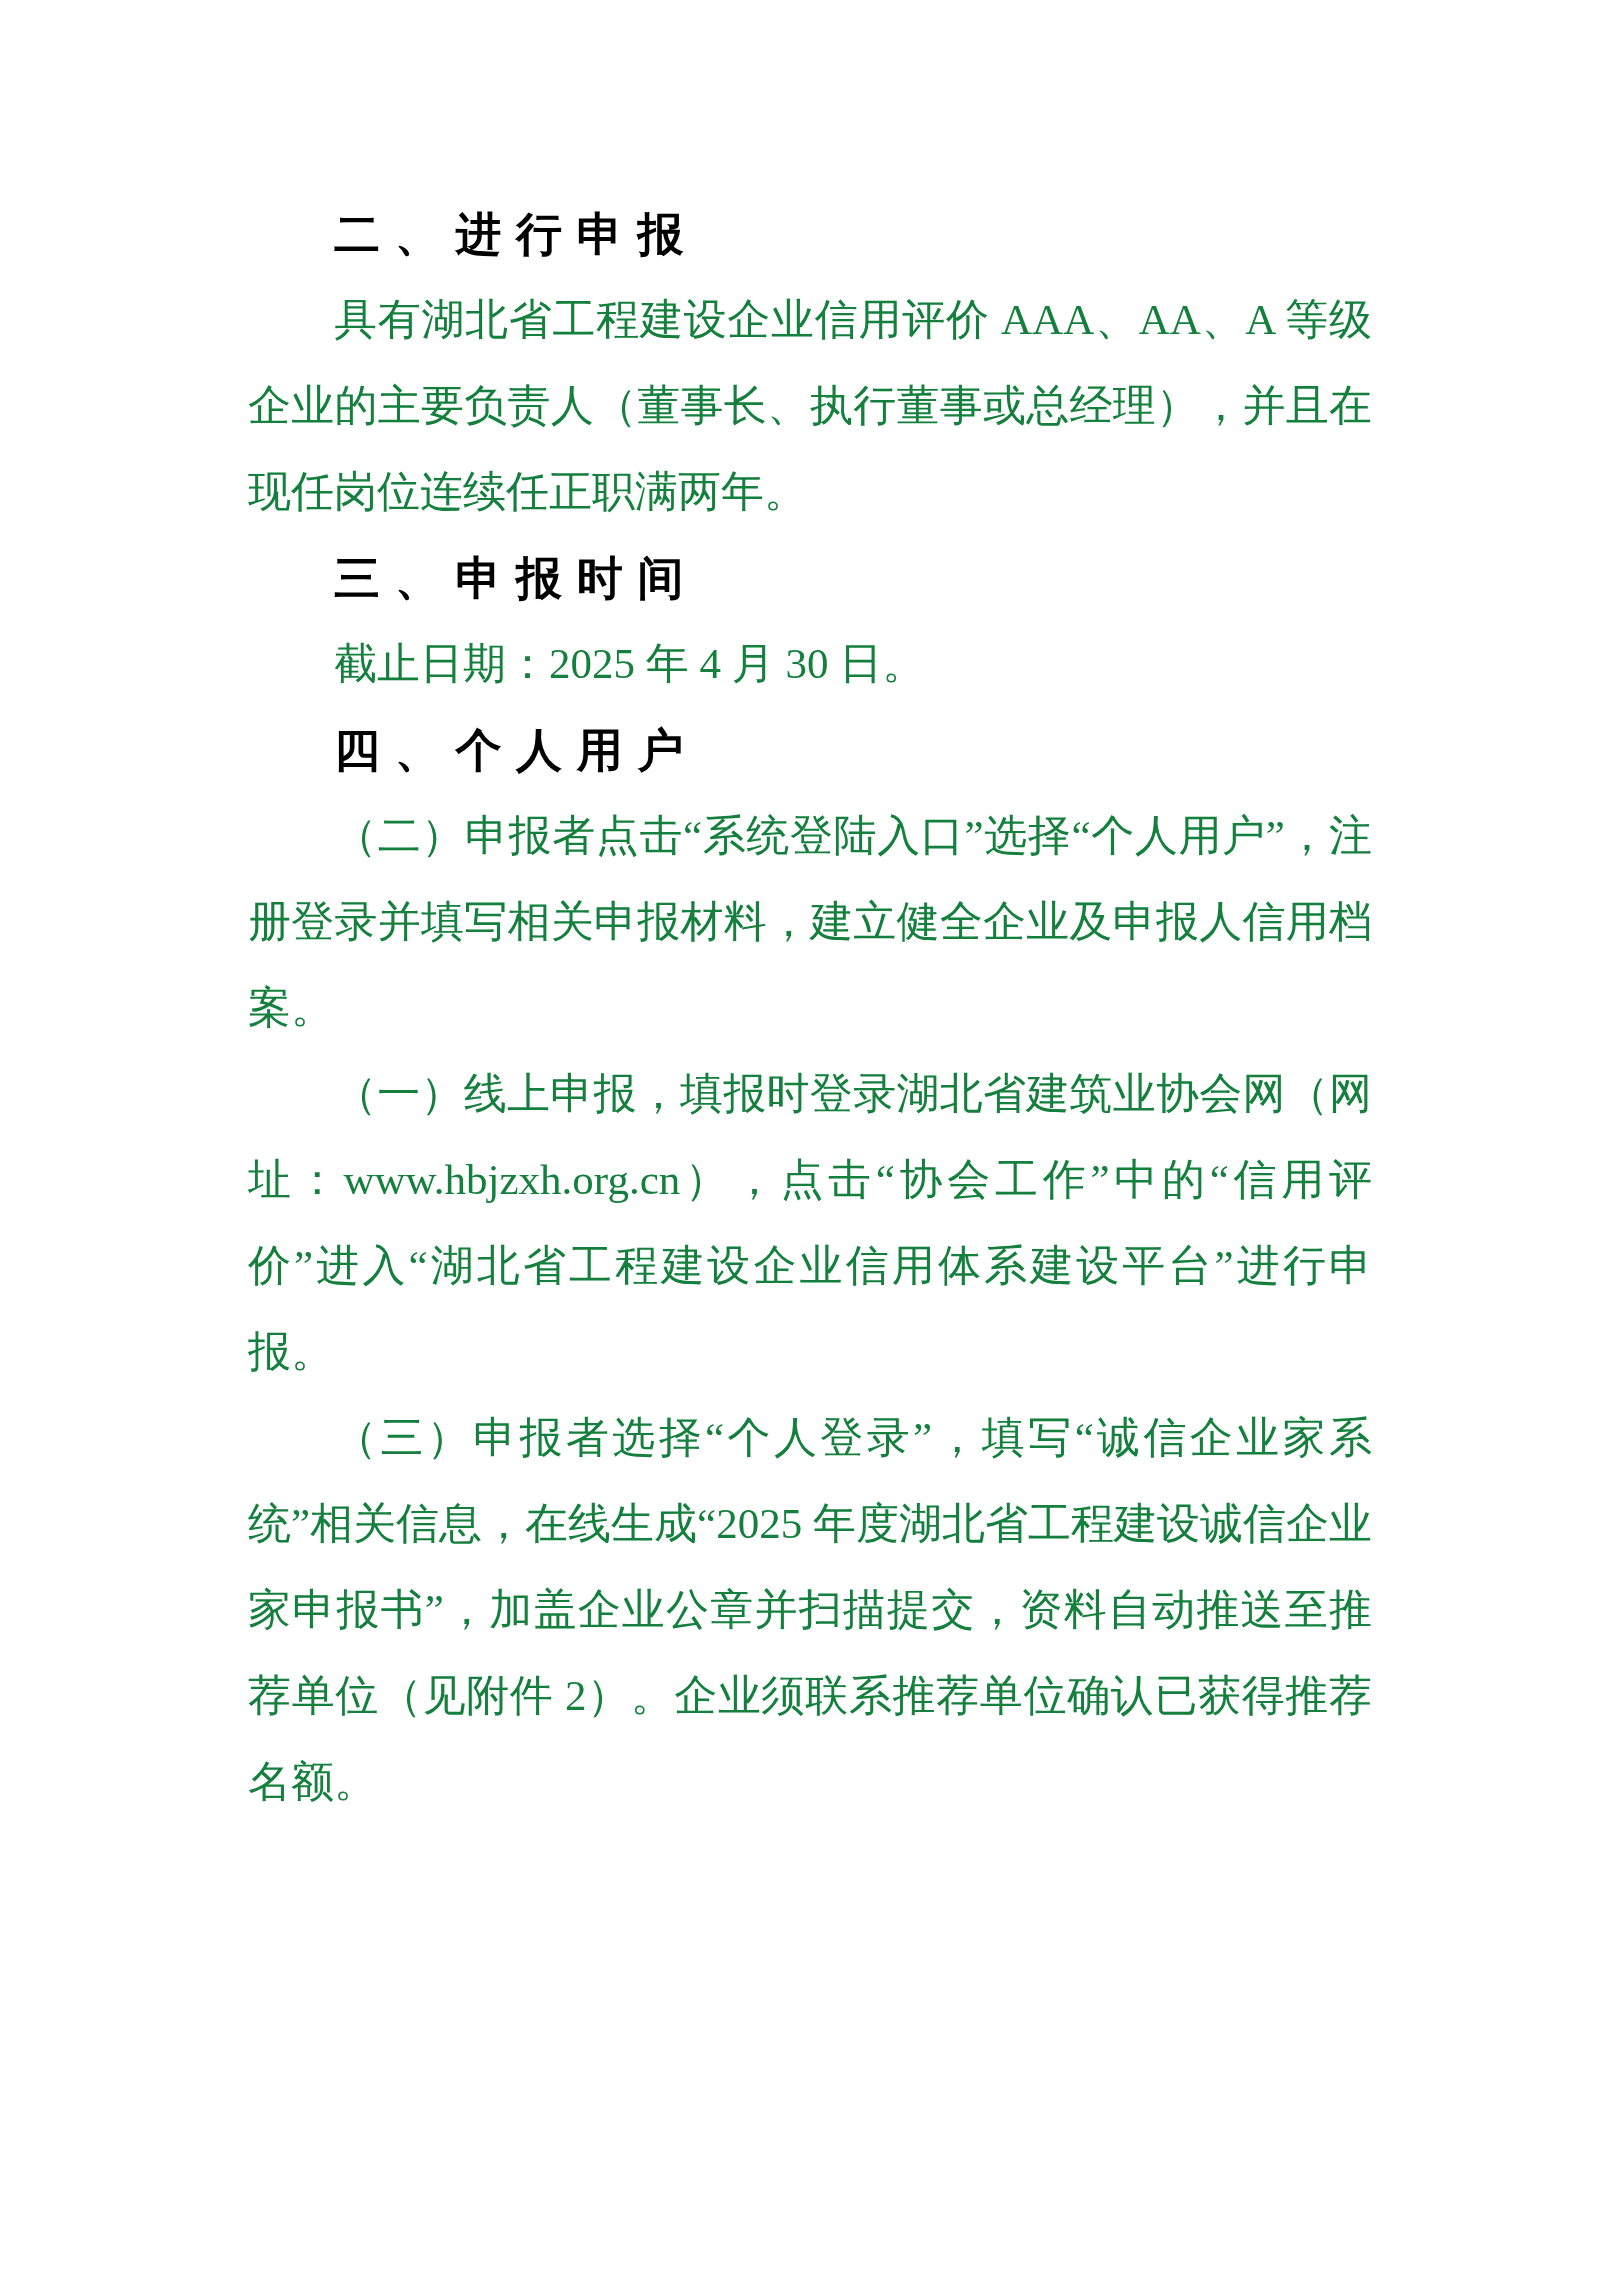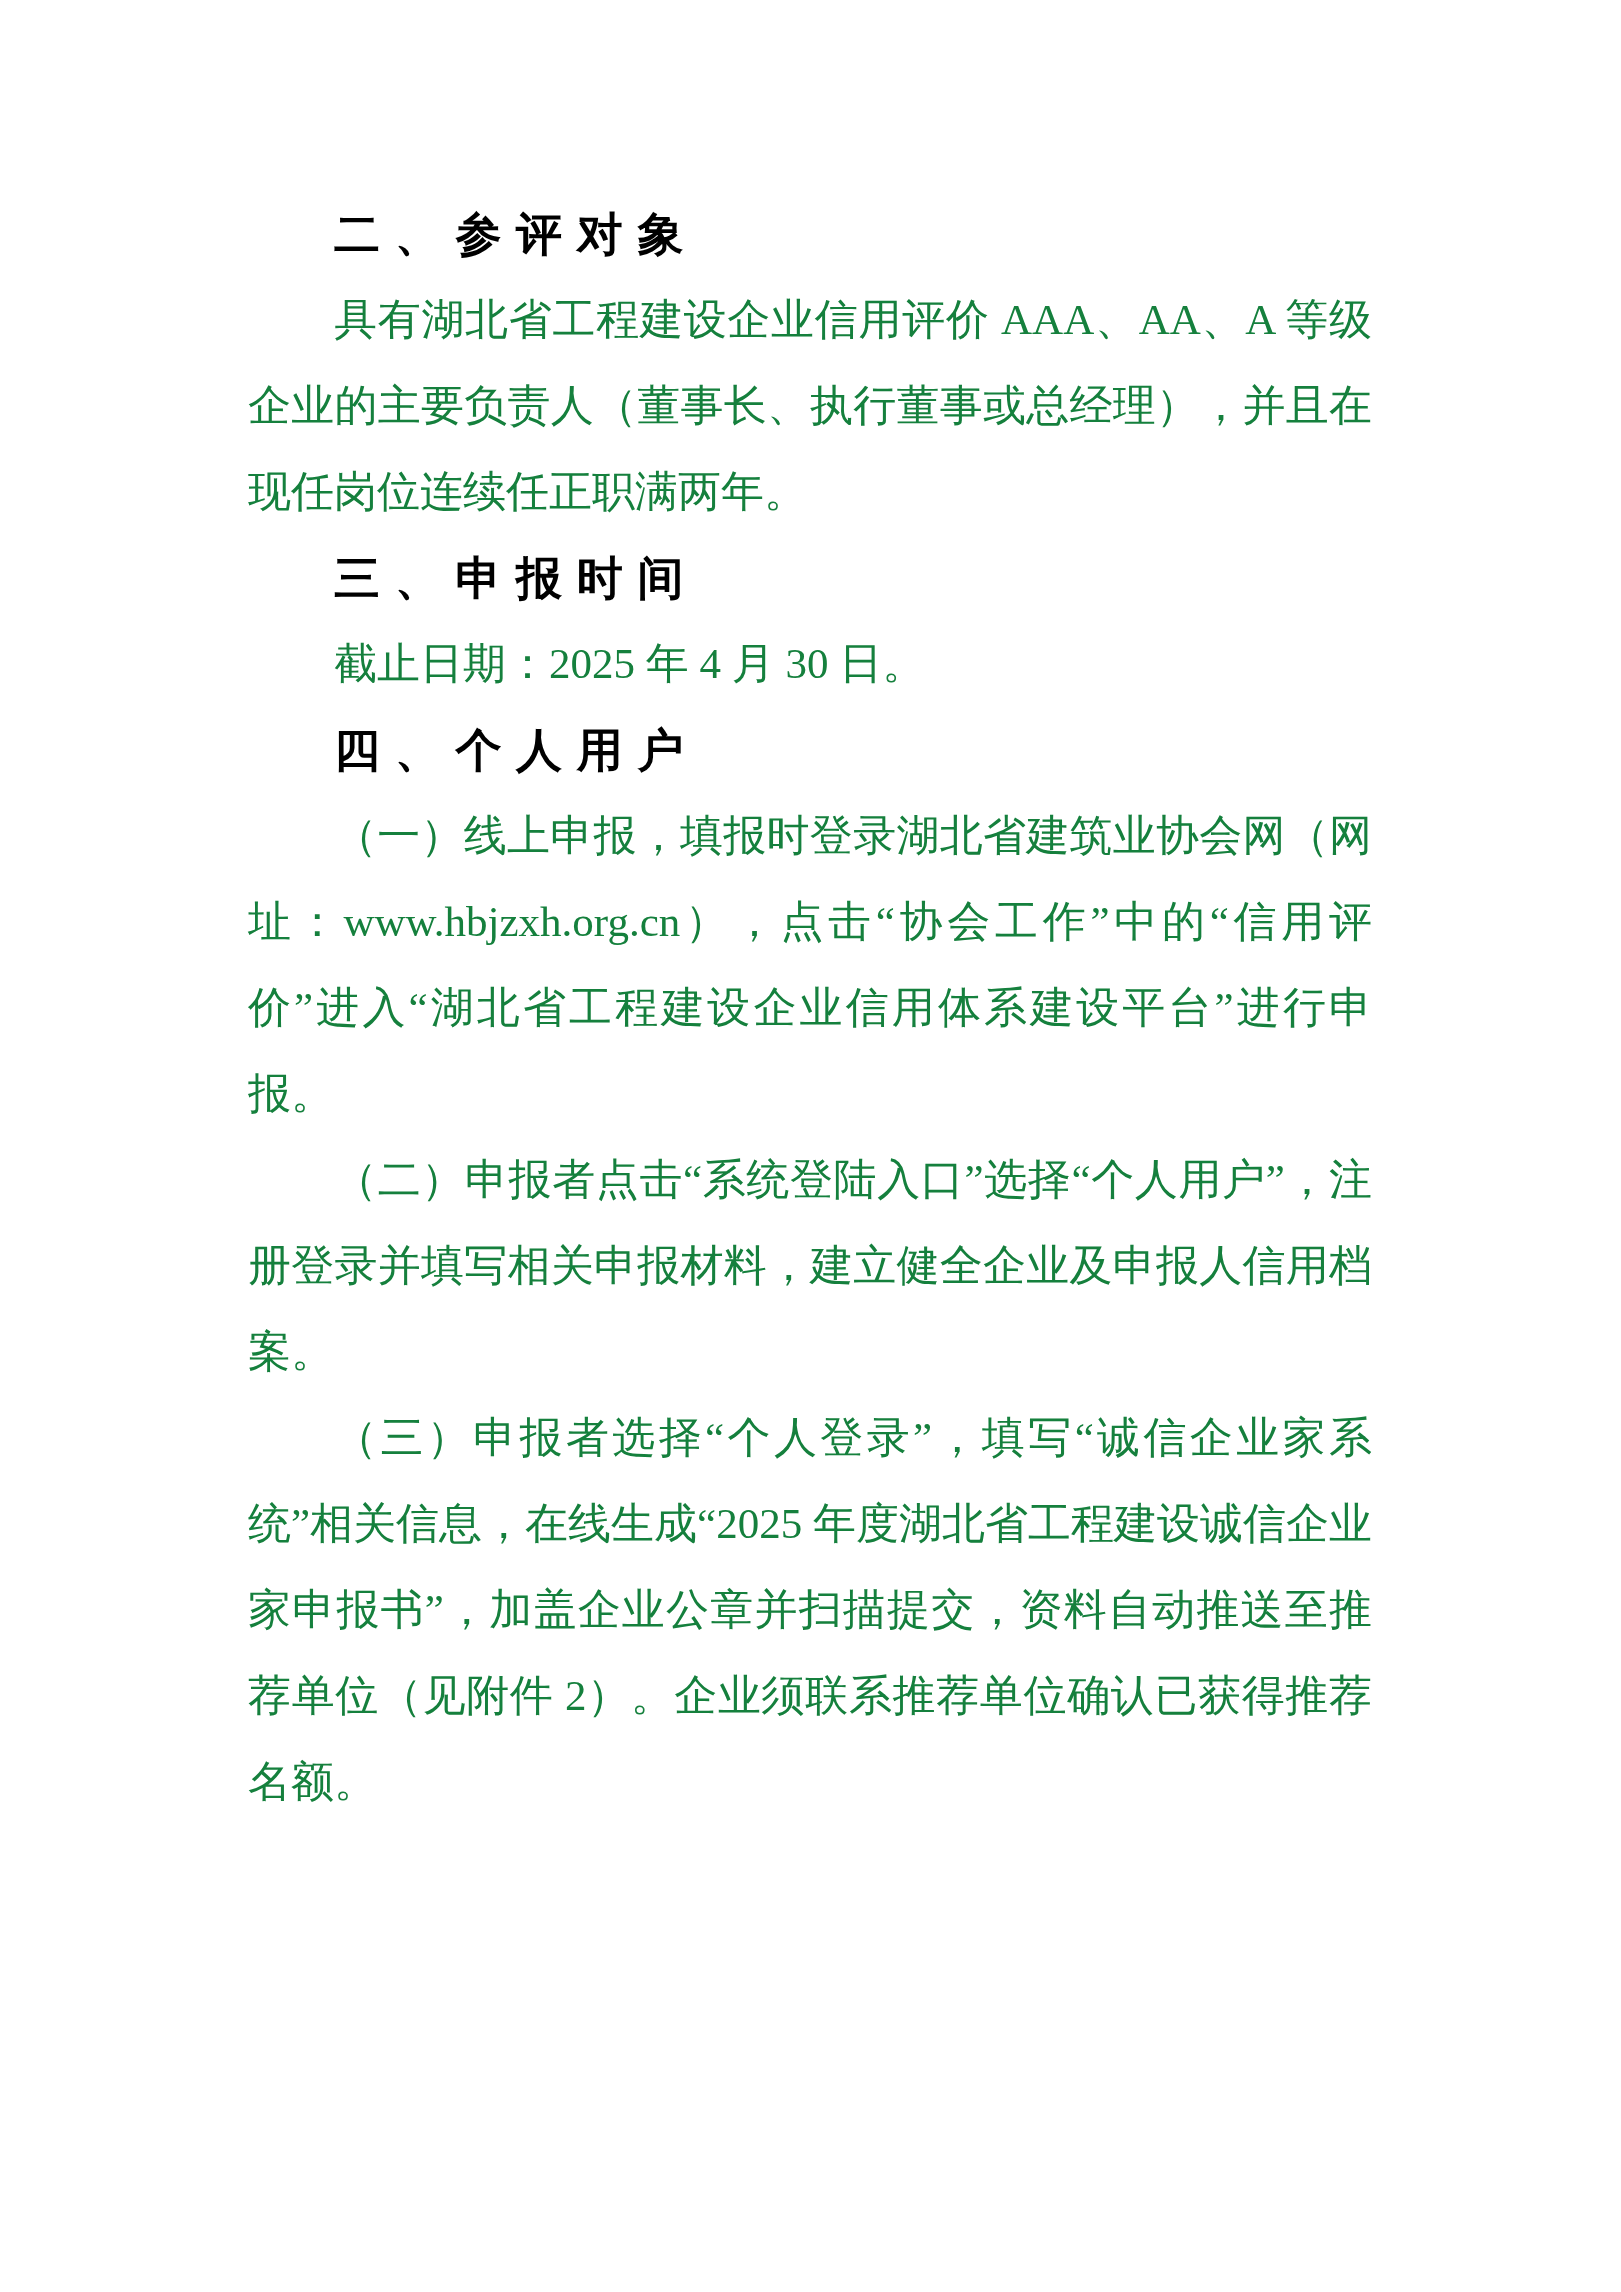--- a/index.html
+++ b/index.html
@@ -39,22 +39,22 @@
     text-indent: 86px;
     letter-spacing: 14.7px;
     color: #000000;
     white-space: nowrap;
   }
 </style>
 </head>
 <body>
 
 <div class="doc">
-  <p class="heading">二、参评对象</p>
+  <p class="heading">二、进行申报</p>
   <p class="para">具有湖北省工程建设企业信用评价 AAA、AA、A 等级企业的主要负责人（董事长、执行董事或总经理），并且在现任岗位连续任正职满两年。</p>
   <p class="heading">三、申报时间</p>
   <p class="para">截止日期：2025 年 4 月 30 日。</p>
   <p class="heading">四、个人用户</p>
+  <p class="para">（二）申报者点击“系统登陆入口”选择“个人用户”，注册登录并填写相关申报材料，建立健全企业及申报人信用档案。</p>
   <p class="para">（一）线上申报，填报时登录湖北省建筑业协会网（网址：www.hbjzxh.org.cn），点击“协会工作”中的“信用评价”进入“湖北省工程建设企业信用体系建设平台”进行申报。</p>
-  <p class="para">（二）申报者点击“系统登陆入口”选择“个人用户”，注册登录并填写相关申报材料，建立健全企业及申报人信用档案。</p>
   <p class="para">（三）申报者选择“个人登录”，填写“诚信企业家系统”相关信息，在线生成“2025 年度湖北省工程建设诚信企业家申报书”，加盖企业公章并扫描提交，资料自动推送至推荐单位（见附件 2）。企业须联系推荐单位确认已获得推荐名额。</p>
 </div>
 
 
 </body></html>

